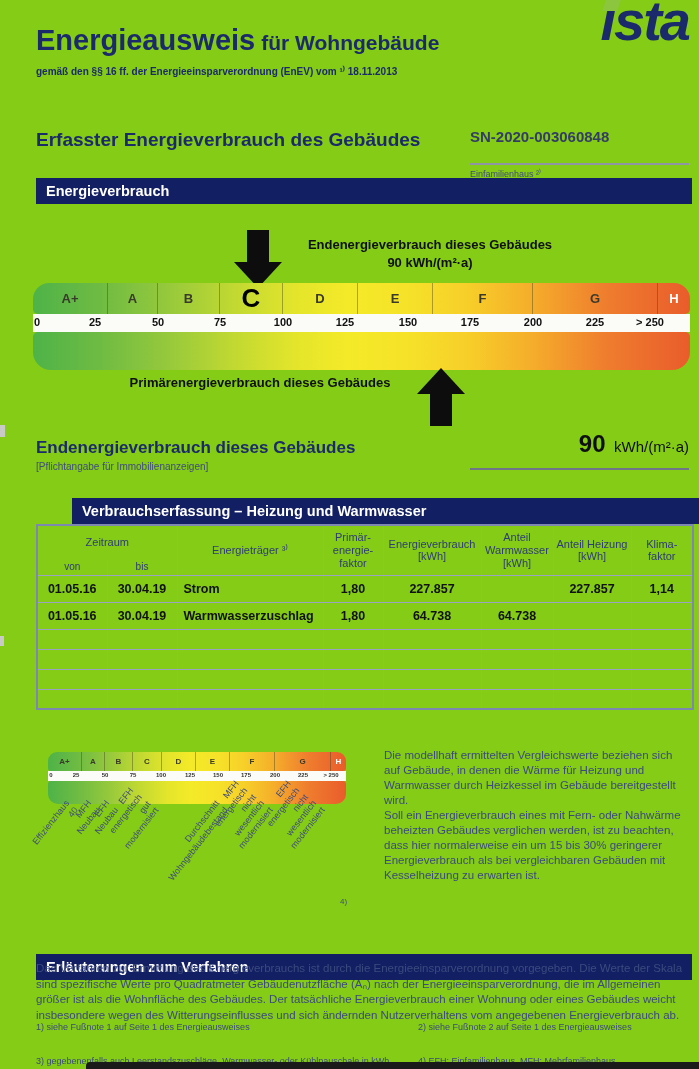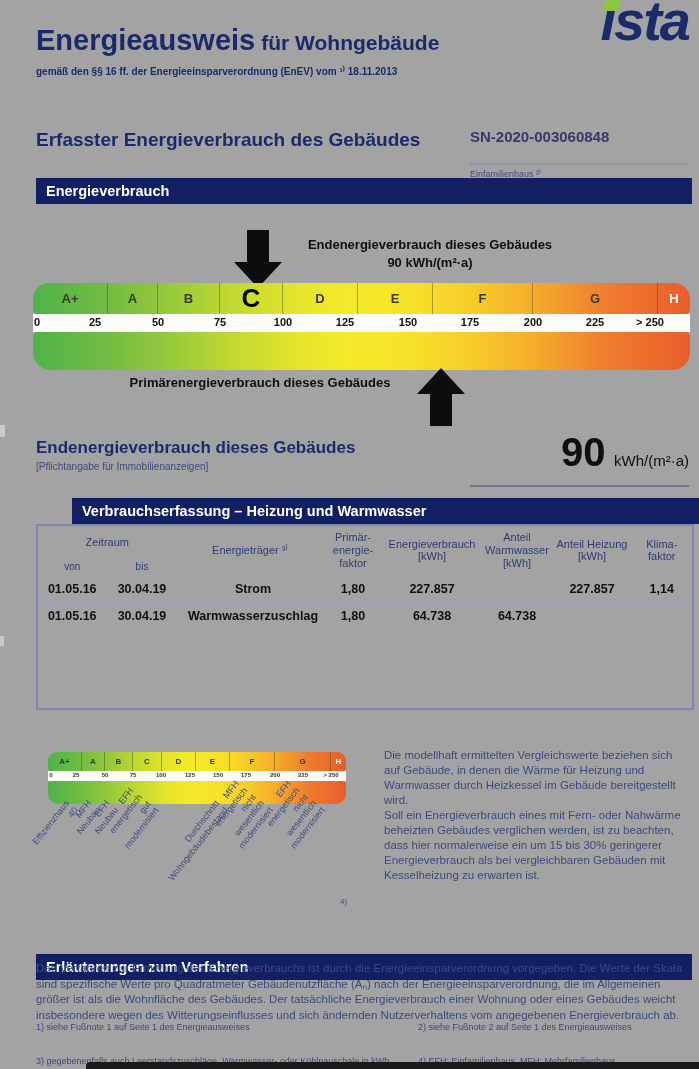--- a/index.html
+++ b/index.html
@@ -1,17 +1,17 @@
 <!DOCTYPE html>
 <html><head>
 <meta charset="utf-8">
 <style>
   * { margin:0; padding:0; box-sizing:border-box; }
   body { background:#e8e8e6; font-family:"Liberation Sans", sans-serif; }
-  .page { position:relative; width:699px; height:1069px; background:#a3a3a3; overflow:hidden; margin:0 auto; color:#1b2a6b; }
+  .page { position:relative; width:699px; height:1069px; background:#84cc16; overflow:hidden; margin:0 auto; color:#1b2a6b; }
 
   
   .title-main { position:absolute; left:36px; top:24px; font-size:29px; font-weight:bold; color:#1b2a6b; white-space:nowrap; }
   .title-inline { font-size:21px; font-weight:600; margin-left:6px; }
   .law-line { position:absolute; left:36px; top:64px; font-size:10px; font-weight:600; color:#1b2a6b; }
   .logo { position:absolute; right:10px; top:-12px; height:64px; }
   .logo-text { font-size:56px; font-weight:800; font-style:italic; color:#1b2a6b; letter-spacing:-2px; }
   .logo-dot { position:absolute; left:3px; top:12px; width:15px; height:11px; background:#8cc63f; transform:skewX(-18deg); }
 
   
@@ -38,32 +38,32 @@
   .up-head { position:absolute; left:417px; top:368px; width:0; height:0; border-left:24px solid transparent; border-right:24px solid transparent; border-bottom:26px solid #0d0d0d; }
   .up-stem { left:430px; top:393px; }
   .scale-caption { position:absolute; text-align:center; font-size:13px; font-weight:bold; color:#101010; line-height:1.4; }
   .cap-end { left:285px; top:236px; width:290px; }
   .cap-prim { left:115px; top:374px; width:290px; }
 
   
   .ee-title { position:absolute; left:36px; top:438px; font-size:17px; font-weight:bold; color:#1b2a6b; }
   .ee-note { position:absolute; left:36px; top:461px; font-size:10px; color:#3f4c7d; }
   .ee-value-block { position:absolute; left:470px; top:430px; width:219px; text-align:right; border-bottom:2px solid #70768a; padding-bottom:10px; }
-  .ee-value { font-size:40px; font-weight:800; color:#0f0f0f; }
+  .ee-value { font-size:24px; font-weight:800; color:#0f0f0f; }
   .ee-unit { font-size:15px; color:#0f0f0f; margin-left:4px; }
 
   
   .vtable { position:absolute; left:36px; top:524px; width:656px; border-collapse:collapse; table-layout:fixed; }
   .vtable td { border:1px solid #9aa3c4; font-size:11px; color:#2e3c74; text-align:center; vertical-align:middle; overflow:hidden; }
   .vtable { border:2px solid #7d88b0; }
   .vtable tr.hdr td { line-height:1.15; }
   .vtable td.nobot { border-bottom:none; }
   .vtable tr.sub td { border-top:none; font-size:10px; height:16px; }
   .vtable tr.data td { height:27px; font-size:12.5px; font-weight:bold; color:#111; }
-  .vtable tr.data td.lft { text-align:center; padding-left:6px; }
+  .vtable tr.data td.lft { text-align:left; padding-left:6px; }
   .vtable tr.blank td { height:20px; }
   .prelines { white-space:pre-line; }
 
   
   .sband-top { position:absolute; left:48px; top:752px; width:298px; height:19px; display:flex; border-radius:9px 9px 3px 3px; overflow:hidden; }
   .sband-top .seg { border-right:1px solid rgba(60,60,30,0.4); display:flex; align-items:center; justify-content:center; font-size:8px; font-weight:bold; color:#3a3a2c; }
   .sband-top .seg:last-child { border-right:none; color:#fff; }
   .stick-strip { position:absolute; left:48px; top:771px; width:298px; height:10px; background:#fbfbf8; }
   .stick-strip span { position:absolute; top:1px; transform:translateX(-50%); font-size:6px; font-weight:bold; color:#333; white-space:nowrap; }
   .sband-bottom { position:absolute; left:48px; top:781px; width:298px; height:23px; border-radius:3px 3px 10px 10px; }

